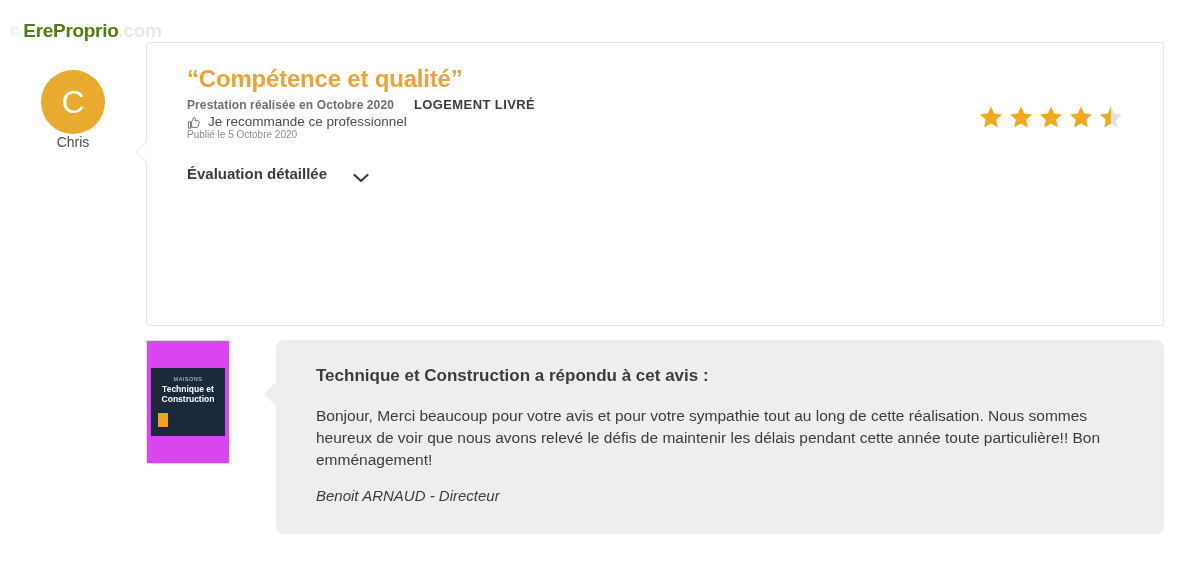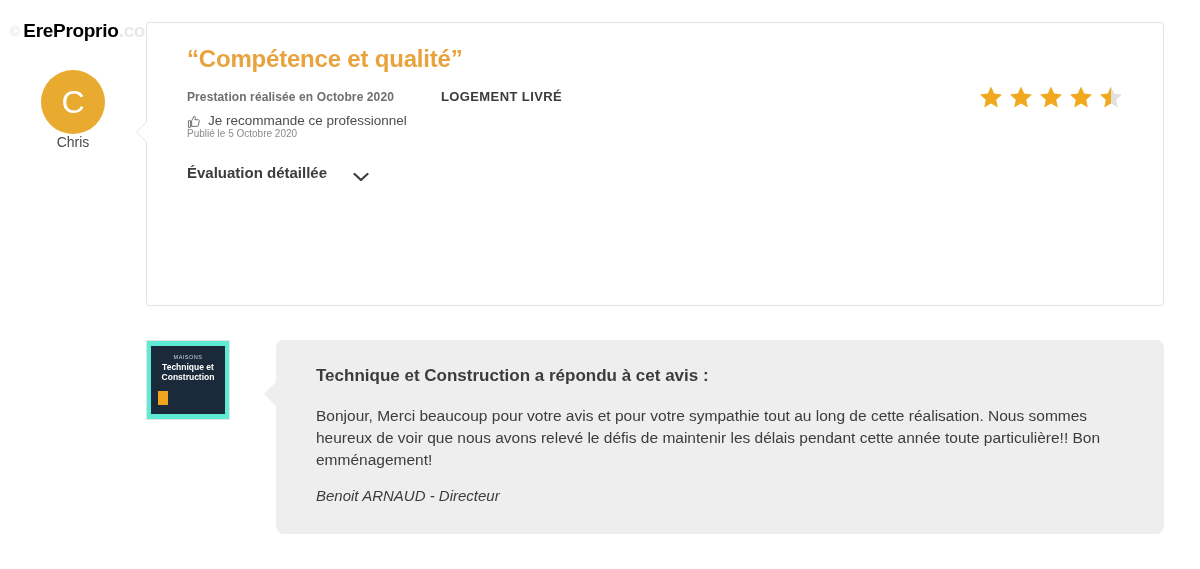--- a/index.html
+++ b/index.html
@@ -32,21 +32,21 @@
     color: #e2e2e2;
     letter-spacing: -0.3px;
     user-select: none;
   }
   .watermark .copy {
     font-size: 13px;
     font-weight: normal;
     margin-right: 4px;
     color: #e2e2e2;
   }
-  .watermark .lp-dark { color: #000000; }
+  .watermark .lp-dark { color: #4d7c0f; }
   .watermark .lp-light { color: #e8e8e8; }
 
   
   .reviewer {
     position: absolute;
     top: 70px;
     left: 14px;
     width: 118px;
     text-align: center;
   }
@@ -64,21 +64,21 @@
   }
   .reviewer-name {
     margin-top: 0;
     font-size: 14px;
     color: #4a4a4a;
   }
 
   
   .review-card {
     position: absolute;
-    top: 22px;
+    top: 42px;
     left: 146px;
     width: 1018px;
     min-height: 284px;
     background: #ffffff;
     border: 1px solid #e3e3e3;
     border-radius: 3px;
     padding: 22px 40px 26px 40px;
   }
   .card-arrow-outer {
     position: absolute;
@@ -115,40 +115,40 @@
     gap: 6px;
     font-size: 0;
   }
   .star {
     width: 24px;
     height: 24px;
     display: inline-block;
   }
 
   .meta-row {
-    margin-top: 16px;
-    display: flex;
-    align-items: center;
-    gap: 47px;
+    margin-top: 4px;
+    display: flex;
+    align-items: center;
+    gap: 20px;
     font-size: 12px;
   }
   .meta-date {
     font-weight: bold;
     color: #6f6f6f;
     letter-spacing: 0.1px;
   }
   .meta-tag {
     font-weight: bold;
     color: #3b3b3b;
     letter-spacing: 0.4px;
     font-size: 13px;
   }
 
   .recommend-row {
-    margin-top: 9px;
+    margin-top: 2px;
     display: flex;
     align-items: center;
     gap: 7px;
     font-size: 13.5px;
     color: #4c4c4c;
   }
   .thumb-icon {
     width: 14px;
     height: 14px;
     display: inline-block;
@@ -184,22 +184,22 @@
     height: 10px;
     display: inline-block;
   }
 
   
   .reply-logo-box {
     position: absolute;
     top: 340px;
     left: 146px;
     width: 84px;
-    height: 80px;
-    background: #5eead4;
+    height: 124px;
+    background: #d946ef;
     border: 1px solid #e3e3e3;
     display: flex;
     align-items: center;
     justify-content: center;
   }
   .reply-logo {
     width: 74px;
     height: 68px;
     background: #1b2a3a;
     color: #ffffff;

